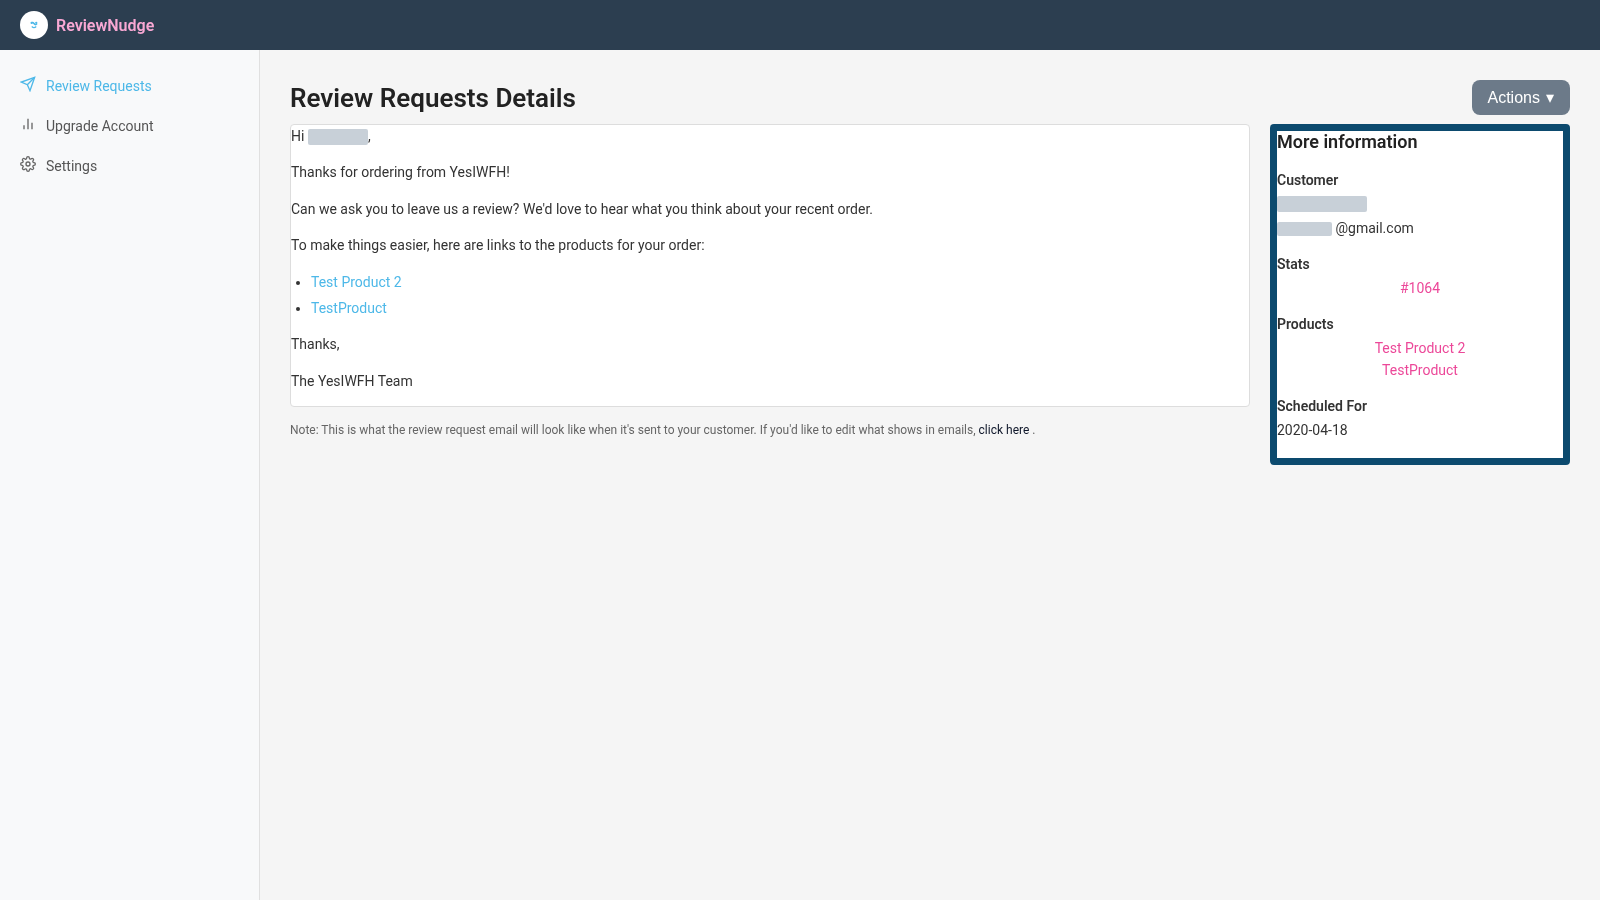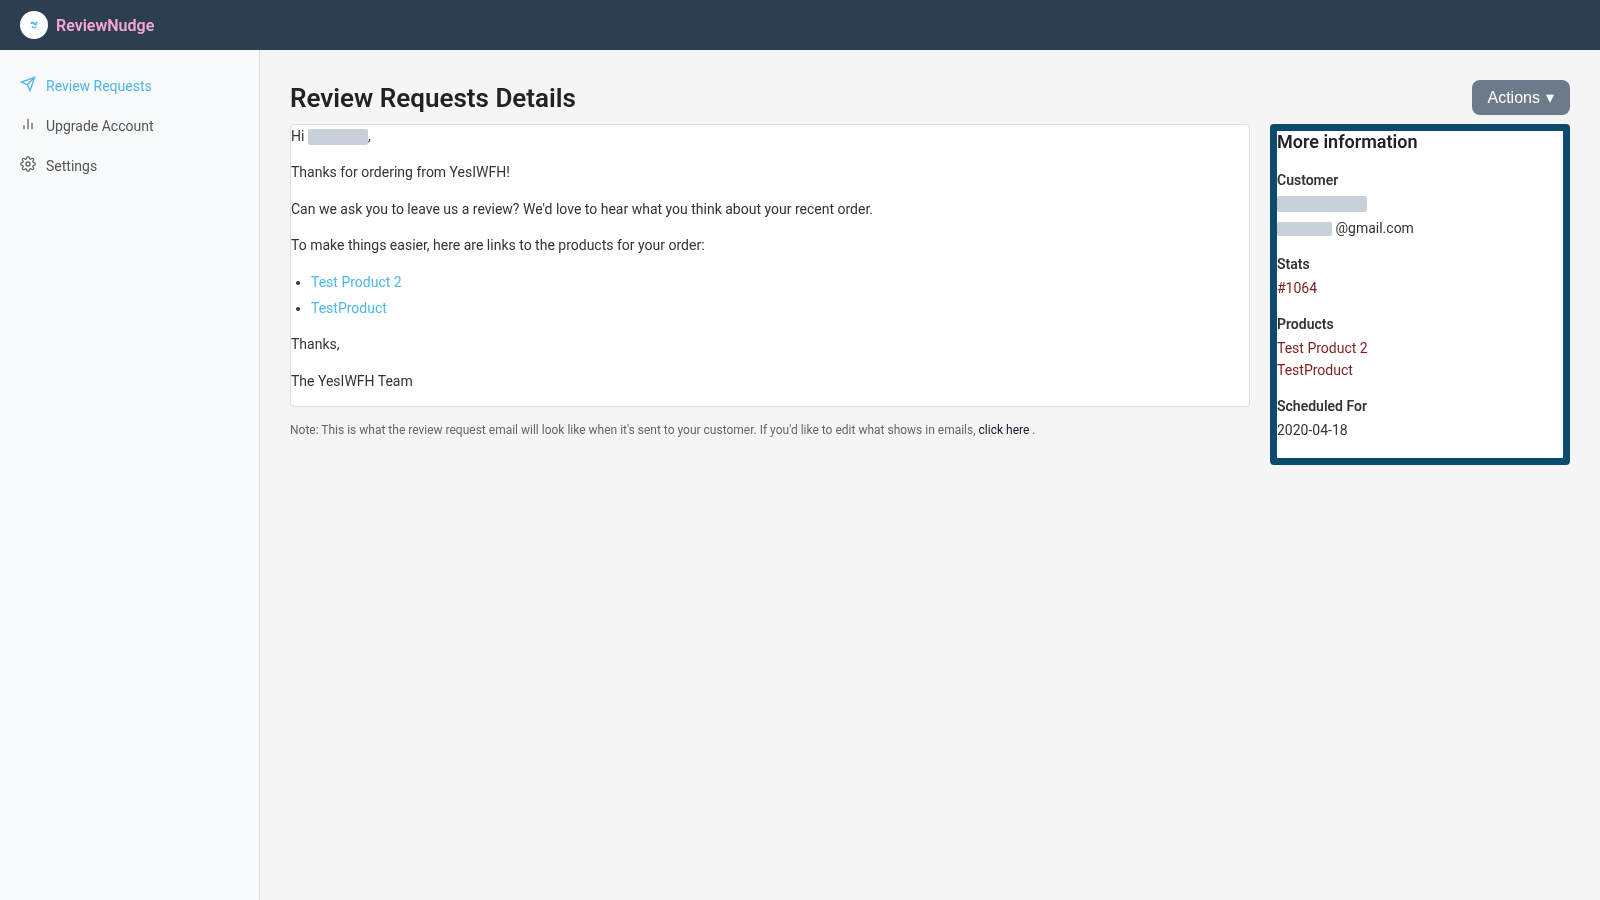--- a/index.html
+++ b/index.html
@@ -143,21 +143,21 @@
       color: #222;
       margin-bottom: 20px;
     }
     .info-section { margin-bottom: 20px; }
     .info-section h3 {
       font-size: 14px;
       font-weight: 600;
       color: #333;
       margin-bottom: 8px;
     }
-    .info-section a { color: #7f1d1d; text-decoration: none; font-size: 14px; display: block; margin-bottom: 6px; }
+    .info-section a { color: #ec4899; text-decoration: none; font-size: 14px; display: block; margin-bottom: 6px; text-align: center; }
     .info-section p { font-size: 14px; color: #333; }
 
     .redacted-customer-name {
       display: block;
       background: #c8d0d8;
       width: 90px;
       height: 16px;
       border-radius: 2px;
       margin-bottom: 8px;
     }

